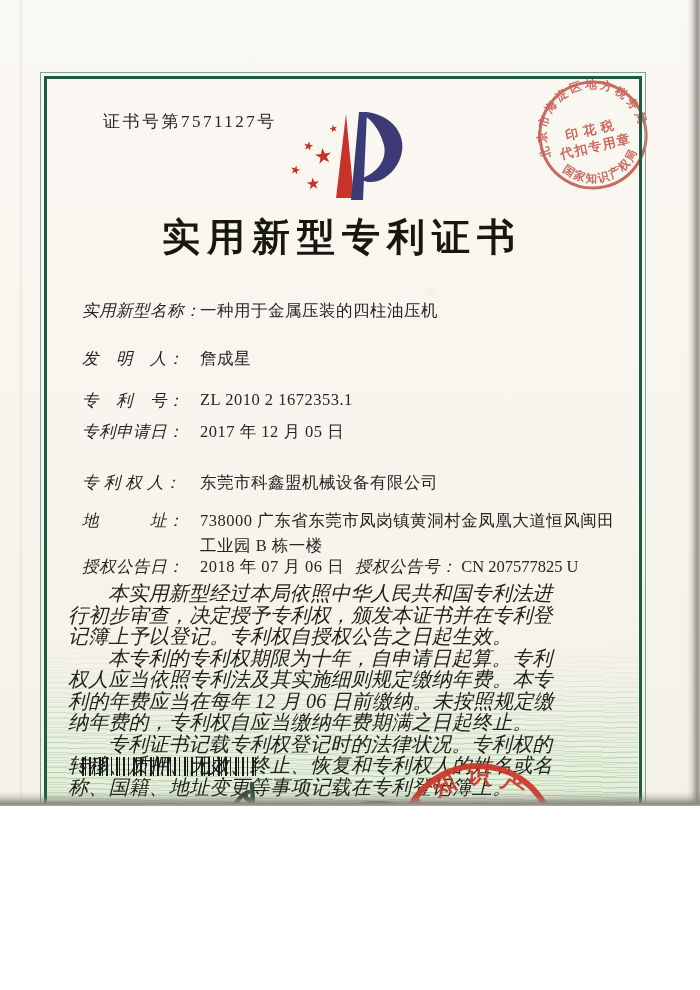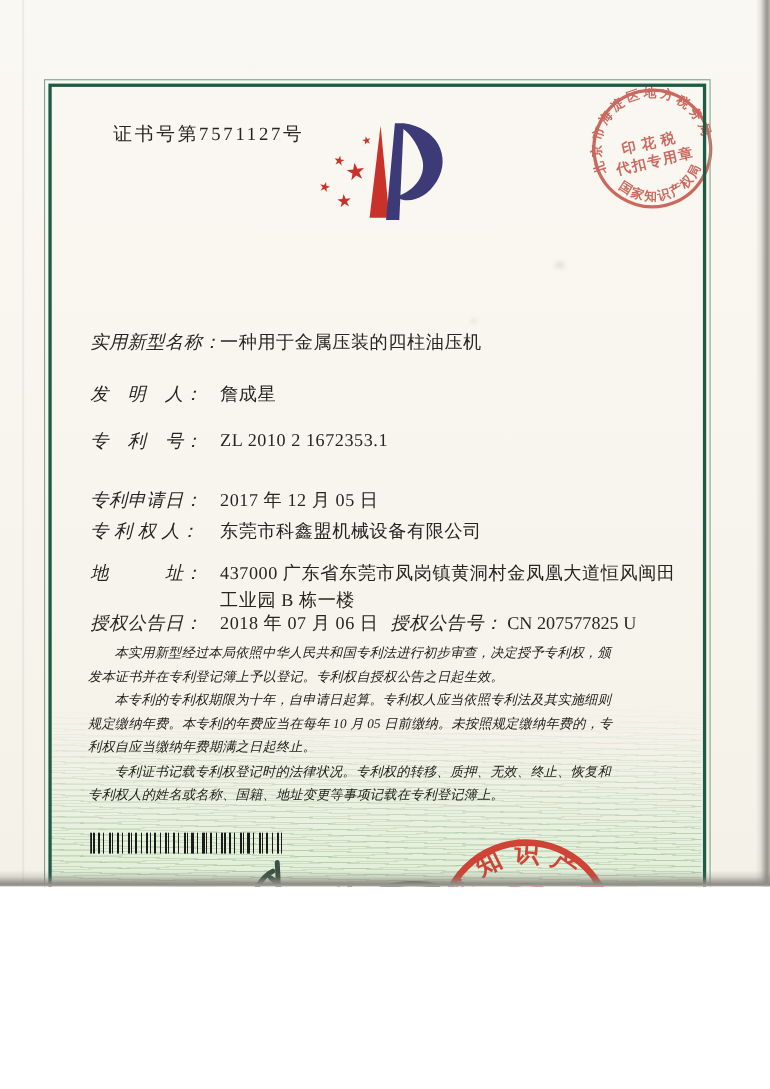--- a/index.html
+++ b/index.html
@@ -38,21 +38,21 @@
   .title{position:absolute;left:40px;top:212px;width:604px;text-align:center;
          font-size:38px;font-weight:bold;letter-spacing:7px;color:#17170f;}
 
   
   .row{position:absolute;left:82px;font-size:16.5px;white-space:nowrap;}
   .row .lab{letter-spacing:.5px;font-style:italic;}
   .row .val{position:absolute;left:118px;top:0;letter-spacing:.5px;}
   .row .val2{position:absolute;left:118px;top:25px;letter-spacing:.5px;}
   .row .pair2{position:absolute;left:273px;top:0;}
 
-  .paragraphs{position:absolute;left:80px;top:583px;width:486px;font-size:12px;
+  .paragraphs{position:absolute;left:68px;top:583px;width:486px;font-size:20px;
         line-height:21.5px;font-style:italic;color:#22211b;}
   .paragraphs p{margin:0;text-indent:2em;letter-spacing:.2px;}
 
   .barcode{position:absolute;left:82px;top:757px;width:176px;height:19px;
         background:repeating-linear-gradient(90deg,#1b1b1b 0 2px,rgba(0,0,0,0) 2px 3px,#1b1b1b 3px 4px,rgba(0,0,0,0) 4px 7px,#1b1b1b 7px 9px,rgba(0,0,0,0) 9px 12px,#1b1b1b 12px 13px,rgba(0,0,0,0) 13px 17px);}
 
   .director-title{position:absolute;left:104px;top:826px;font-size:14px;letter-spacing:3px;font-family:"Liberation Sans",sans-serif;color:#2a2a24;}
   .director-name{position:absolute;left:104px;top:840px;font-size:19px;letter-spacing:3px;font-family:Liberation Mono, monospace;color:#2a2a24;}
   .signature{position:absolute;left:196px;top:778px;width:210px;height:110px;}
 
@@ -86,58 +86,59 @@
       <span class="star" style="left:31px;top:38px;font-size:21px;transform:rotate(-8deg);">★</span>
       <span class="star" style="left:7px;top:56px;font-size:12px;transform:rotate(14deg);">★</span>
       <span class="star" style="left:23px;top:68px;font-size:16px;transform:rotate(-6deg);">★</span>
       <svg width="134" height="104" viewBox="0 0 134 104">
         <polygon points="63,6 53,90 71,90" fill="#c8322b"></polygon>
         <polygon points="76,4 68,92 80,92 84,4" fill="#3c3b78"></polygon>
         <path d="M 84,4 C 114,8 128,34 114,57 C 104,73 88,78 77,71 C 95,65 106,50 100,34 C 96,21 88,11 80,7 Z" fill="#3c3b78"></path>
       </svg>
     </div>
 
+    <div class="title">实用新型专利证书</div>
 
     <div class="row" style="top:300px;">
       <span class="lab">实用新型名称：</span>
       <span class="val">一种用于金属压装的四柱油压机</span>
     </div>
     <div class="row" style="top:348px;">
       <span class="lab">发　明　人：</span>
       <span class="val">詹成星</span>
     </div>
     <div class="row" style="top:390px;">
       <span class="lab">专　利　号：</span>
       <span class="val">ZL 2010 2 1672353.1</span>
     </div>
-    <div class="row" style="top:444px;text-align:right;">
+    <div class="row" style="top:421px;text-align:right;">
       <span class="lab">专利申请日：</span>
       <span class="val">2017 年 12 月 05 日</span>
     </div>
     <div class="row" style="top:472px;">
       <span class="lab">专 利 权 人：</span>
       <span class="val">东莞市科鑫盟机械设备有限公司</span>
     </div>
     <div class="row" style="top:510px;">
       <span class="lab">地　　　址：</span>
-      <span class="val">437000 广东省东莞市凤岗镇黄洞村金凤凰大道恒风闽田</span>
+      <span class="val">738000 广东省东莞市凤岗镇黄洞村金凤凰大道恒风闽田</span>
       <span class="val2">工业园 B 栋一楼</span>
     </div>
     <div class="row" style="top:556px;">
       <span class="lab">授权公告日：</span>
       <span class="val">2018 年 07 月 06 日</span>
       <span class="pair2">
         <span class="lab">授权公告号：</span>
         <span>CN 207577825 U</span>
       </span>
     </div>
 
     <div class="paragraphs">
       <p>本实用新型经过本局依照中华人民共和国专利法进行初步审查，决定授予专利权，颁发本证书并在专利登记簿上予以登记。专利权自授权公告之日起生效。</p>
-      <p>本专利的专利权期限为十年，自申请日起算。专利权人应当依照专利法及其实施细则规定缴纳年费。本专利的年费应当在每年 10 月 05 日前缴纳。未按照规定缴纳年费的，专利权自应当缴纳年费期满之日起终止。</p>
+      <p>本专利的专利权期限为十年，自申请日起算。专利权人应当依照专利法及其实施细则规定缴纳年费。本专利的年费应当在每年 12 月 06 日前缴纳。未按照规定缴纳年费的，专利权自应当缴纳年费期满之日起终止。</p>
       <p>专利证书记载专利权登记时的法律状况。专利权的转移、质押、无效、终止、恢复和专利权人的姓名或名称、国籍、地址变更等事项记载在专利登记簿上。</p>
     </div>
 
     <div class="barcode"></div>
 
     <div class="director-title">局长</div>
     <div class="director-name">申长雨</div>
 
     <svg class="signature" viewBox="0 0 210 110">
       <g fill="none" stroke="#2c4438" stroke-width="4.5" stroke-linecap="round" opacity="0.92">

